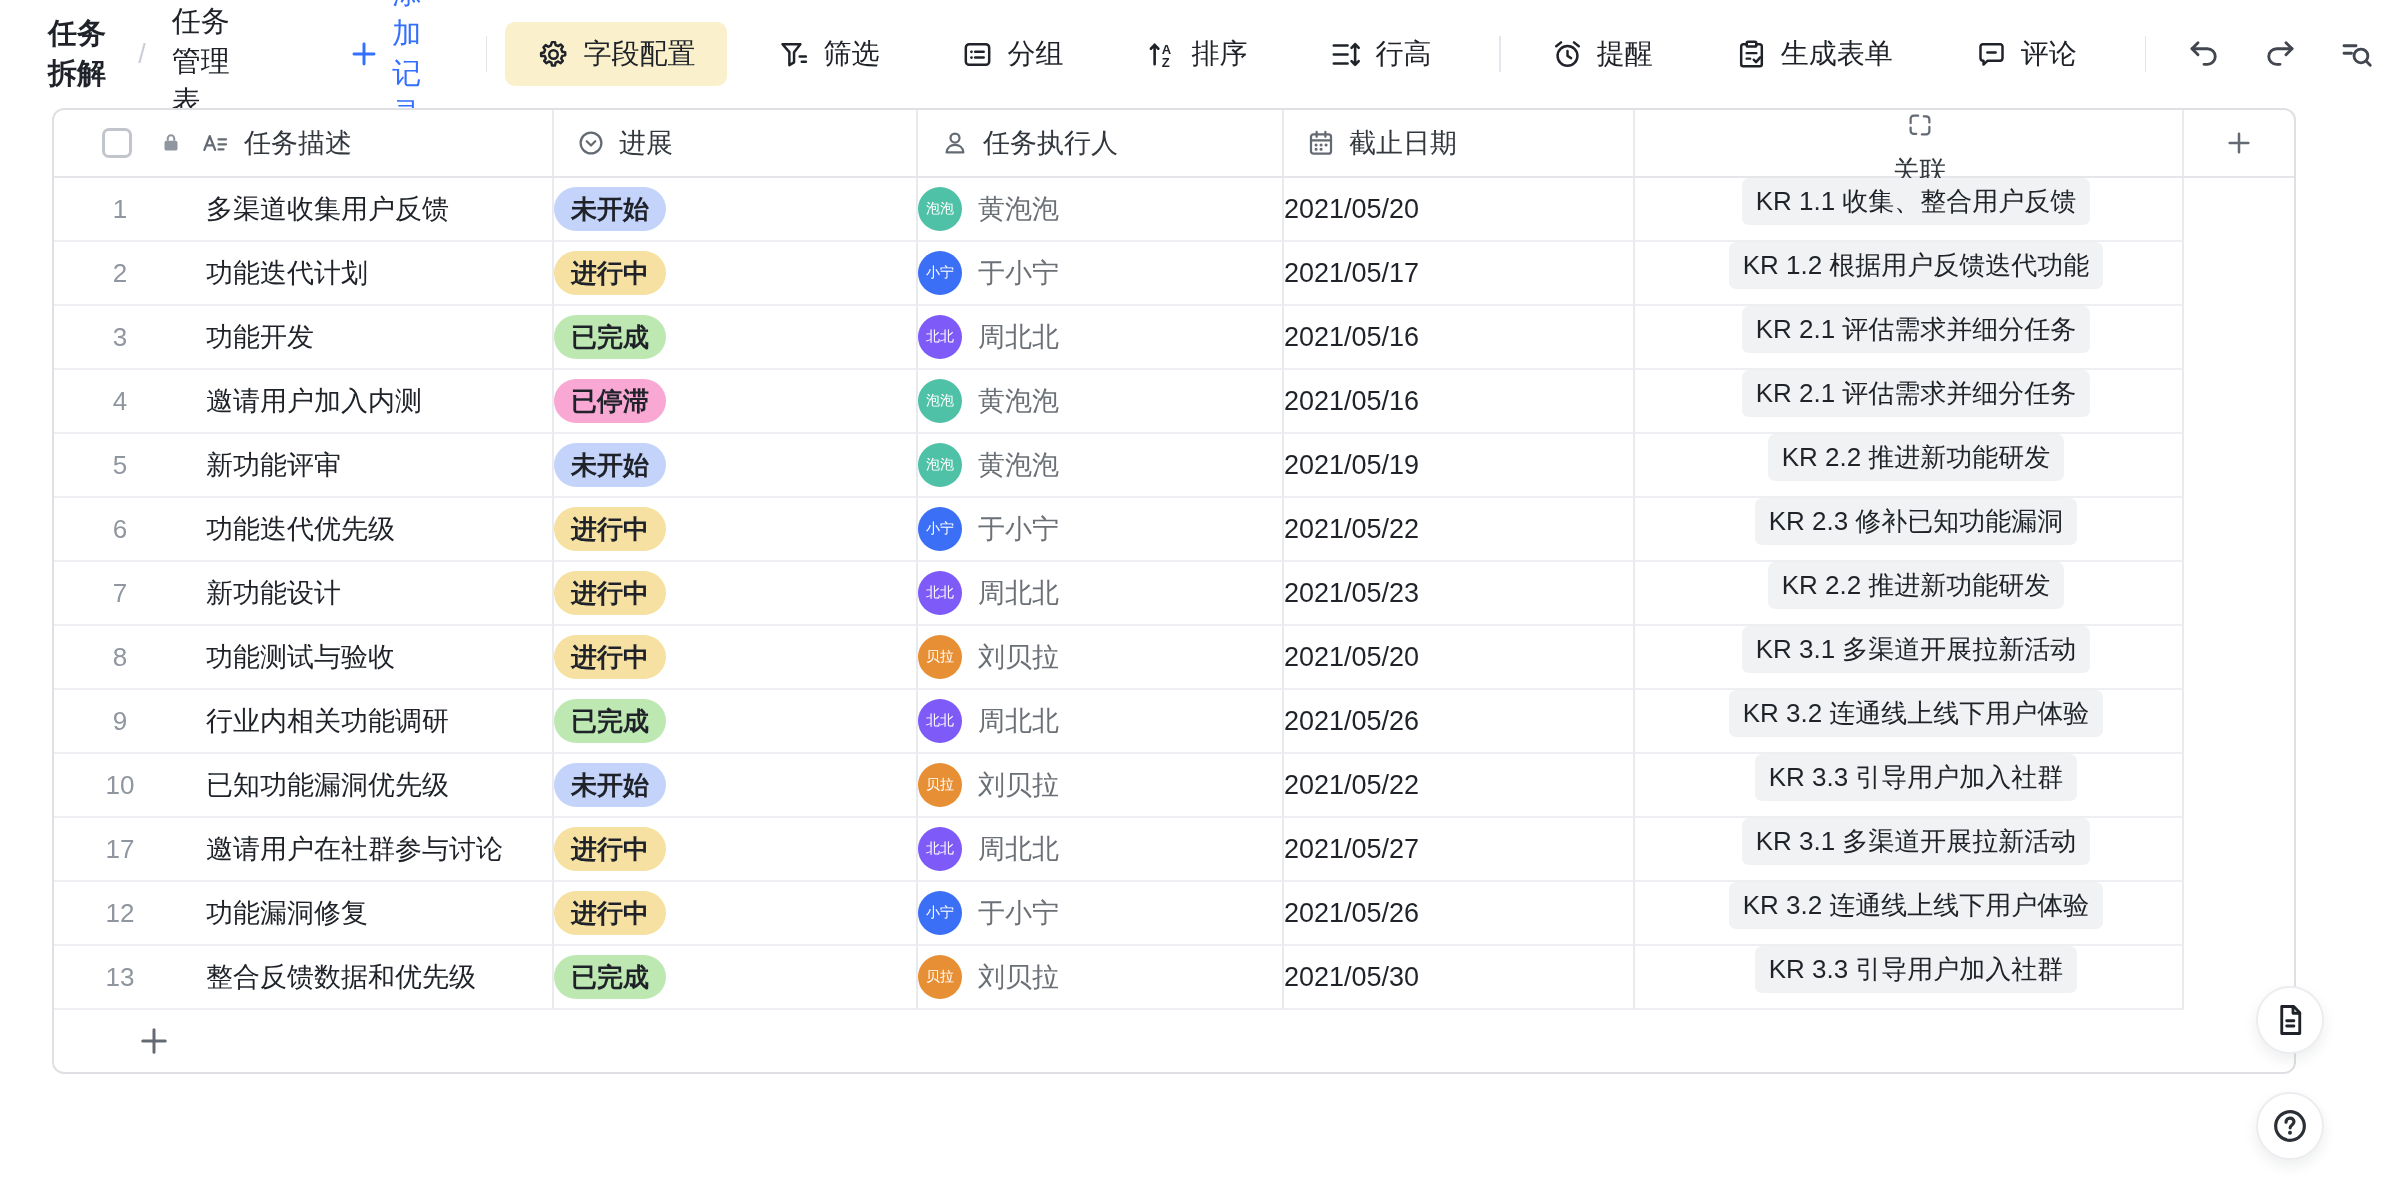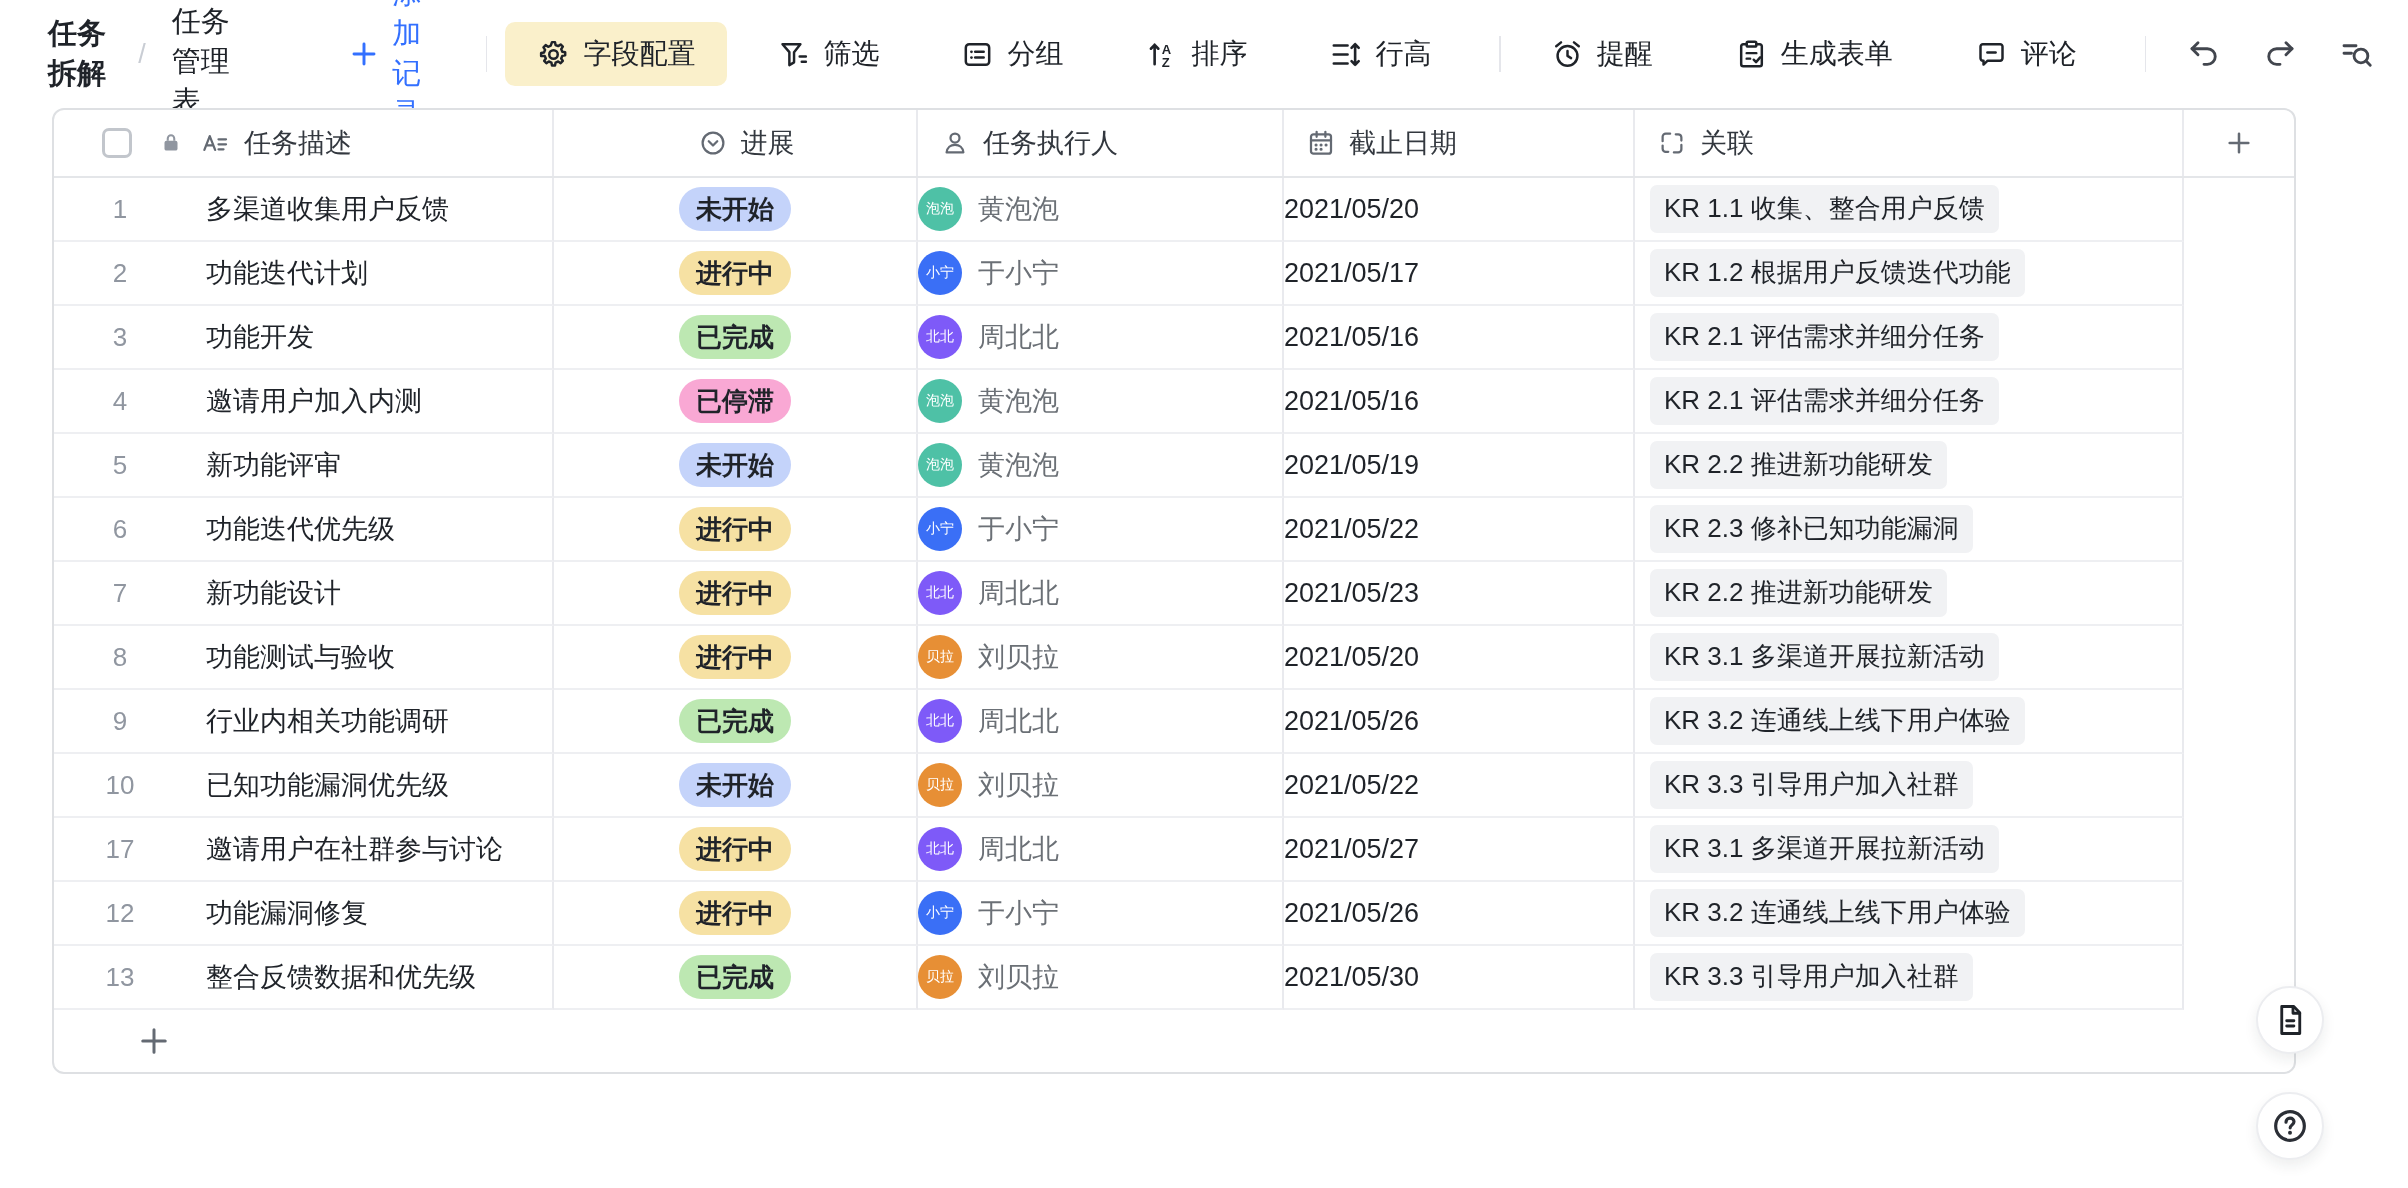--- a/index.html
+++ b/index.html
@@ -36,22 +36,22 @@
 
   
   .card {
     position:absolute; left:52px; top:108px; width:2244px; height:966px;
     background:#fff; border:2px solid #DEE0E3; border-radius:12px; overflow:hidden;
   }
   .thead { display:flex; height:68px; border-bottom:2px solid #E4E6E9; }
   .th { display:flex; align-items:center; gap:13px; height:100%;
     border-right:2px solid #E9EAEE; padding-left:22px; font-size:27px; color:#33383F; }
   .th .fi { flex:0 0 auto; }
-  .c1w { width:500px; } .c2w { width:364px;justify-content:center; } .c3w { width:366px; }
-  .c4w { width:351px; } .c5w { width:549px; } .c6w { width:110px; }
+  .c1w { width:500px; } .c2w { width:364px; } .c3w { width:366px; }
+  .c4w { width:351px; } .c5w { width:549px;flex-direction:column; } .c6w { width:110px; }
   .th.c1w { padding-left:48px; gap:0; }
   .th.c6w { border-right:none; justify-content:center; padding-left:0; }
 
   .checkbox { width:30px; height:30px; border:3px solid #C2C6CC; border-radius:7px; background:#fff; }
   .hlock { margin-left:26px; }
   .htext-icon { margin-left:16px; }
   .h-label { margin-left:14px; }
 
   .trow { display:flex; height:64px; }
   .c { display:flex; align-items:center; height:100%;

